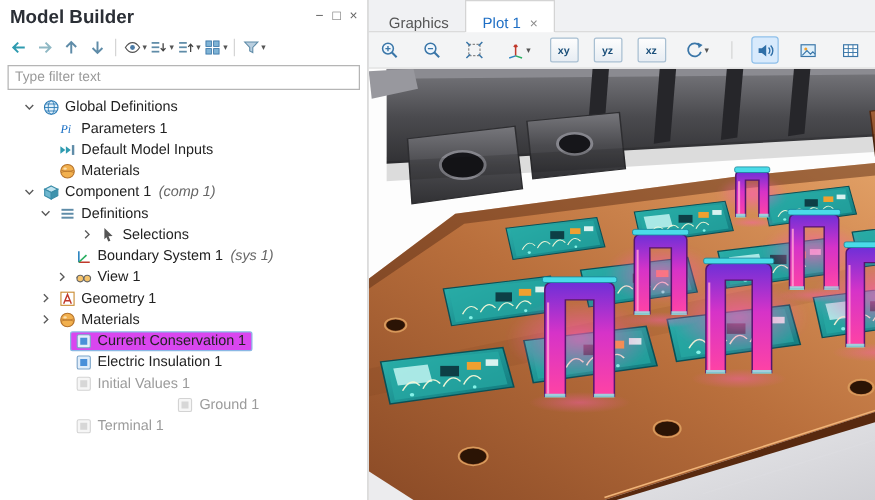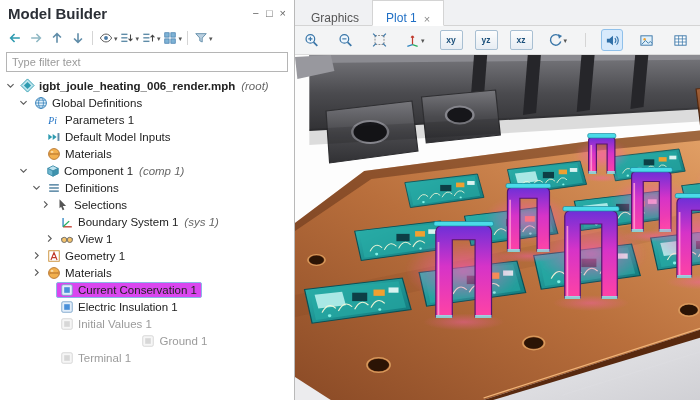--- a/index.html
+++ b/index.html
@@ -140,37 +140,20 @@
               <path d="M2 3h12l-4.6 5v4.6l-2.8-1.4V8z" fill="#b9cfe0" stroke="#5f8ca8"></path>
             </svg>
           </span>
           <span class="caret">▾</span>
         </span>
       </div>
     <div class="filter-wrap">
       <input class="filter-input" placeholder="Type filter text" style="">
     </div>
     <div class="tree">
-        <div class="trow" style="padding-left: 4px;">
-          <span class="texp">
-            <svg viewBox="0 0 16 16" width="9" height="9">
-              <path d="M2.5 5.5l5.5 5.5 5.5-5.5" fill="none" stroke="#5a5a5a" stroke-width="2"></path>
-            </svg>
-          </span>
-          <span class="tcontent">
-            <span class="ic">
-              <svg viewBox="0 0 16 16" width="15" height="15">
-                <polygon points="8,1 15,8 8,15 1,8" fill="#bfe6ee" stroke="#2e9bb0"></polygon>
-                <polygon points="8,4.2 11.8,8 8,11.8 4.2,8" fill="#2e9bb0"></polygon>
-              </svg>
-            </span>
-            <span class="tlabel bold">igbt_joule_heating_006_render.mph</span>
-            <span class="suffix">(root)</span>
-          </span>
-        </div>
         <div class="trow" style="padding-left: 17px;">
           <span class="texp">
             <svg viewBox="0 0 16 16" width="9" height="9">
               <path d="M2.5 5.5l5.5 5.5 5.5-5.5" fill="none" stroke="#5a5a5a" stroke-width="2"></path>
             </svg>
           </span>
           <span class="tcontent">
             <span class="ic">
               <svg viewBox="0 0 16 16" width="14" height="14">
                 <circle cx="8" cy="8" r="6.2" fill="#e2f1fb" stroke="#2a7ab5"></circle>
@@ -211,21 +194,21 @@
             <span class="ic">
               <svg viewBox="0 0 16 16" width="14" height="14">
                 <circle cx="8" cy="8" r="6.2" fill="#f2b04e" stroke="#b5722a"></circle>
                 <path d="M2 6.8c3.6 1.8 8.4 1.8 12 0M2 9.2c3.6-1.8 8.4-1.8 12 0" fill="none" stroke="#b5722a" stroke-width=".7"></path>
                 <ellipse cx="5.8" cy="5.6" rx="1.6" ry="1" fill="#fbe0b2"></ellipse>
               </svg>
             </span>
             <span class="tlabel">Materials</span>
           </span>
         </div>
-        <div class="trow" style="padding-left: 17px; gap: 12px;">
+        <div class="trow" style="padding-left: 17px;">
           <span class="texp">
             <svg viewBox="0 0 16 16" width="9" height="9">
               <path d="M2.5 5.5l5.5 5.5 5.5-5.5" fill="none" stroke="#5a5a5a" stroke-width="2"></path>
             </svg>
           </span>
           <span class="tcontent">
             <span class="ic">
               <svg viewBox="0 0 16 16" width="14" height="14">
                 <polygon points="8,2 14,5 8,8 2,5" fill="#bfe3ef" stroke="#3a8ca8"></polygon>
                 <polygon points="2,5 8,8 8,14 2,11" fill="#6fb7cf" stroke="#3a8ca8"></polygon>
@@ -248,21 +231,21 @@
                 <g fill="#5f8ca8">
                   <rect x="2.5" y="3.5" width="11" height="1.8"></rect>
                   <rect x="2.5" y="7.1" width="11" height="1.8"></rect>
                   <rect x="2.5" y="10.7" width="11" height="1.8"></rect>
                 </g>
               </svg>
             </span>
             <span class="tlabel">Definitions</span>
           </span>
         </div>
-        <div class="trow" style="padding-left: 39px;">
+        <div class="trow" style="padding-left: 63px;">
           <span class="texp">
             <svg viewBox="0 0 16 16" width="9" height="9">
               <path d="M5.5 2.5l5.5 5.5-5.5 5.5" fill="none" stroke="#5a5a5a" stroke-width="2"></path>
             </svg>
           </span>
           <span class="tcontent">
             <span class="ic">
               <svg viewBox="0 0 16 16" width="14" height="14">
                 <polygon points="4,1.5 11.5,9 7.8,9.2 9.5,13.2 7.6,14 5.9,10 4,11.8" fill="#555"></polygon>
               </svg>

